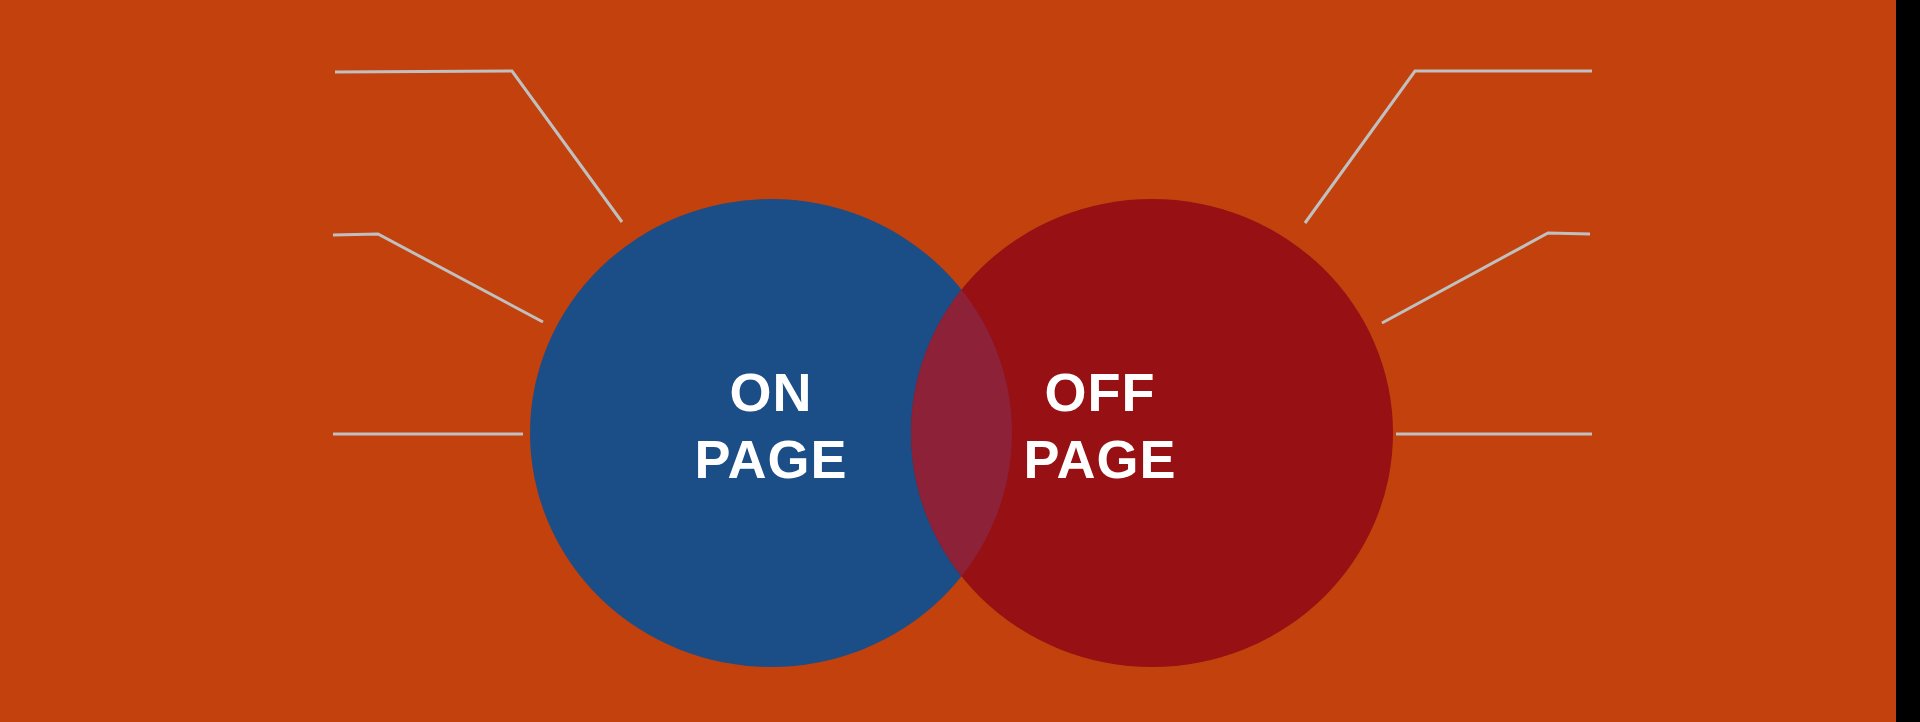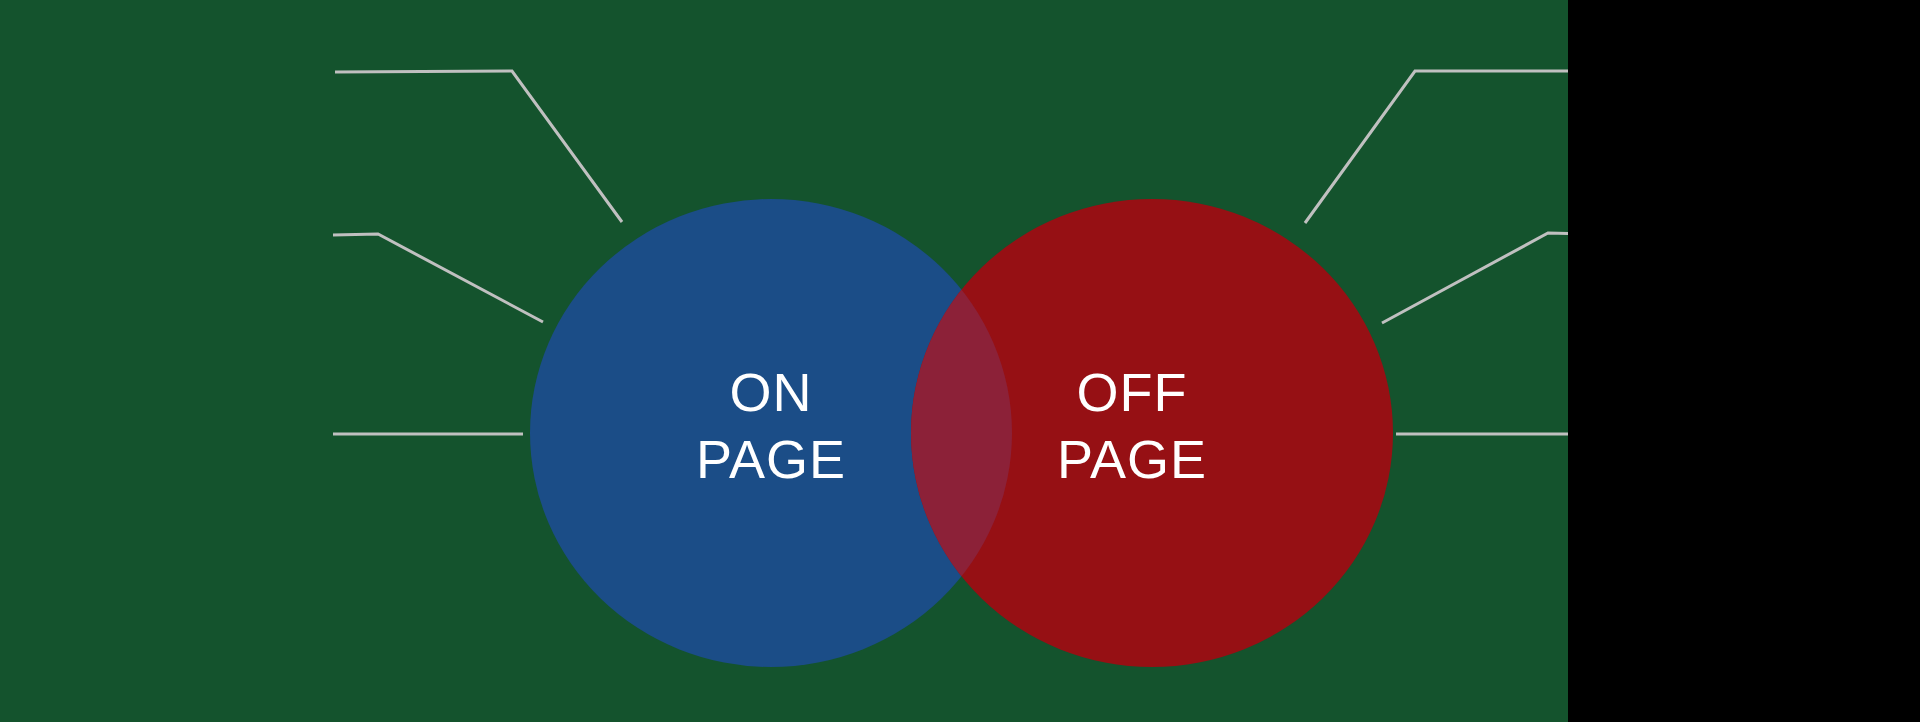--- a/index.html
+++ b/index.html
@@ -2,25 +2,26 @@
 <html><head>
 <meta charset="utf-8">
 <style>
   html, body {
     margin: 0;
     padding: 0;
     background: #000000;
   }
   .stage {
     position: relative;
-    width: 1568px;
+    width: 1896px;
     height: 722px;
-    background: #14532d;
+    background: #c2410c;
     overflow: hidden;
     font-family: "Liberation Sans", sans-serif;
+    font-weight: bold;
   }
   .stage svg {
     position: absolute;
     left: 0;
     top: 0;
     width: 1920px;
     height: 722px;
     display: block;
   }
   .venn-label {
@@ -29,21 +30,21 @@
     width: 400px;
     color: #FFFFFF;
     font-size: 54px;
     line-height: 67px;
     letter-spacing: 1px;
     text-align: center;
     white-space: pre-line;
     user-select: none;
   }
   .venn-label.left  { left: 571px; }
-  .venn-label.right { left: 932px; }
+  .venn-label.right { left: 900px; }
   polyline {
     fill: none;
     stroke-linecap: butt;
     stroke-linejoin: miter;
   }
 </style>
 </head>
 <body>
 
 <div class="stage">

